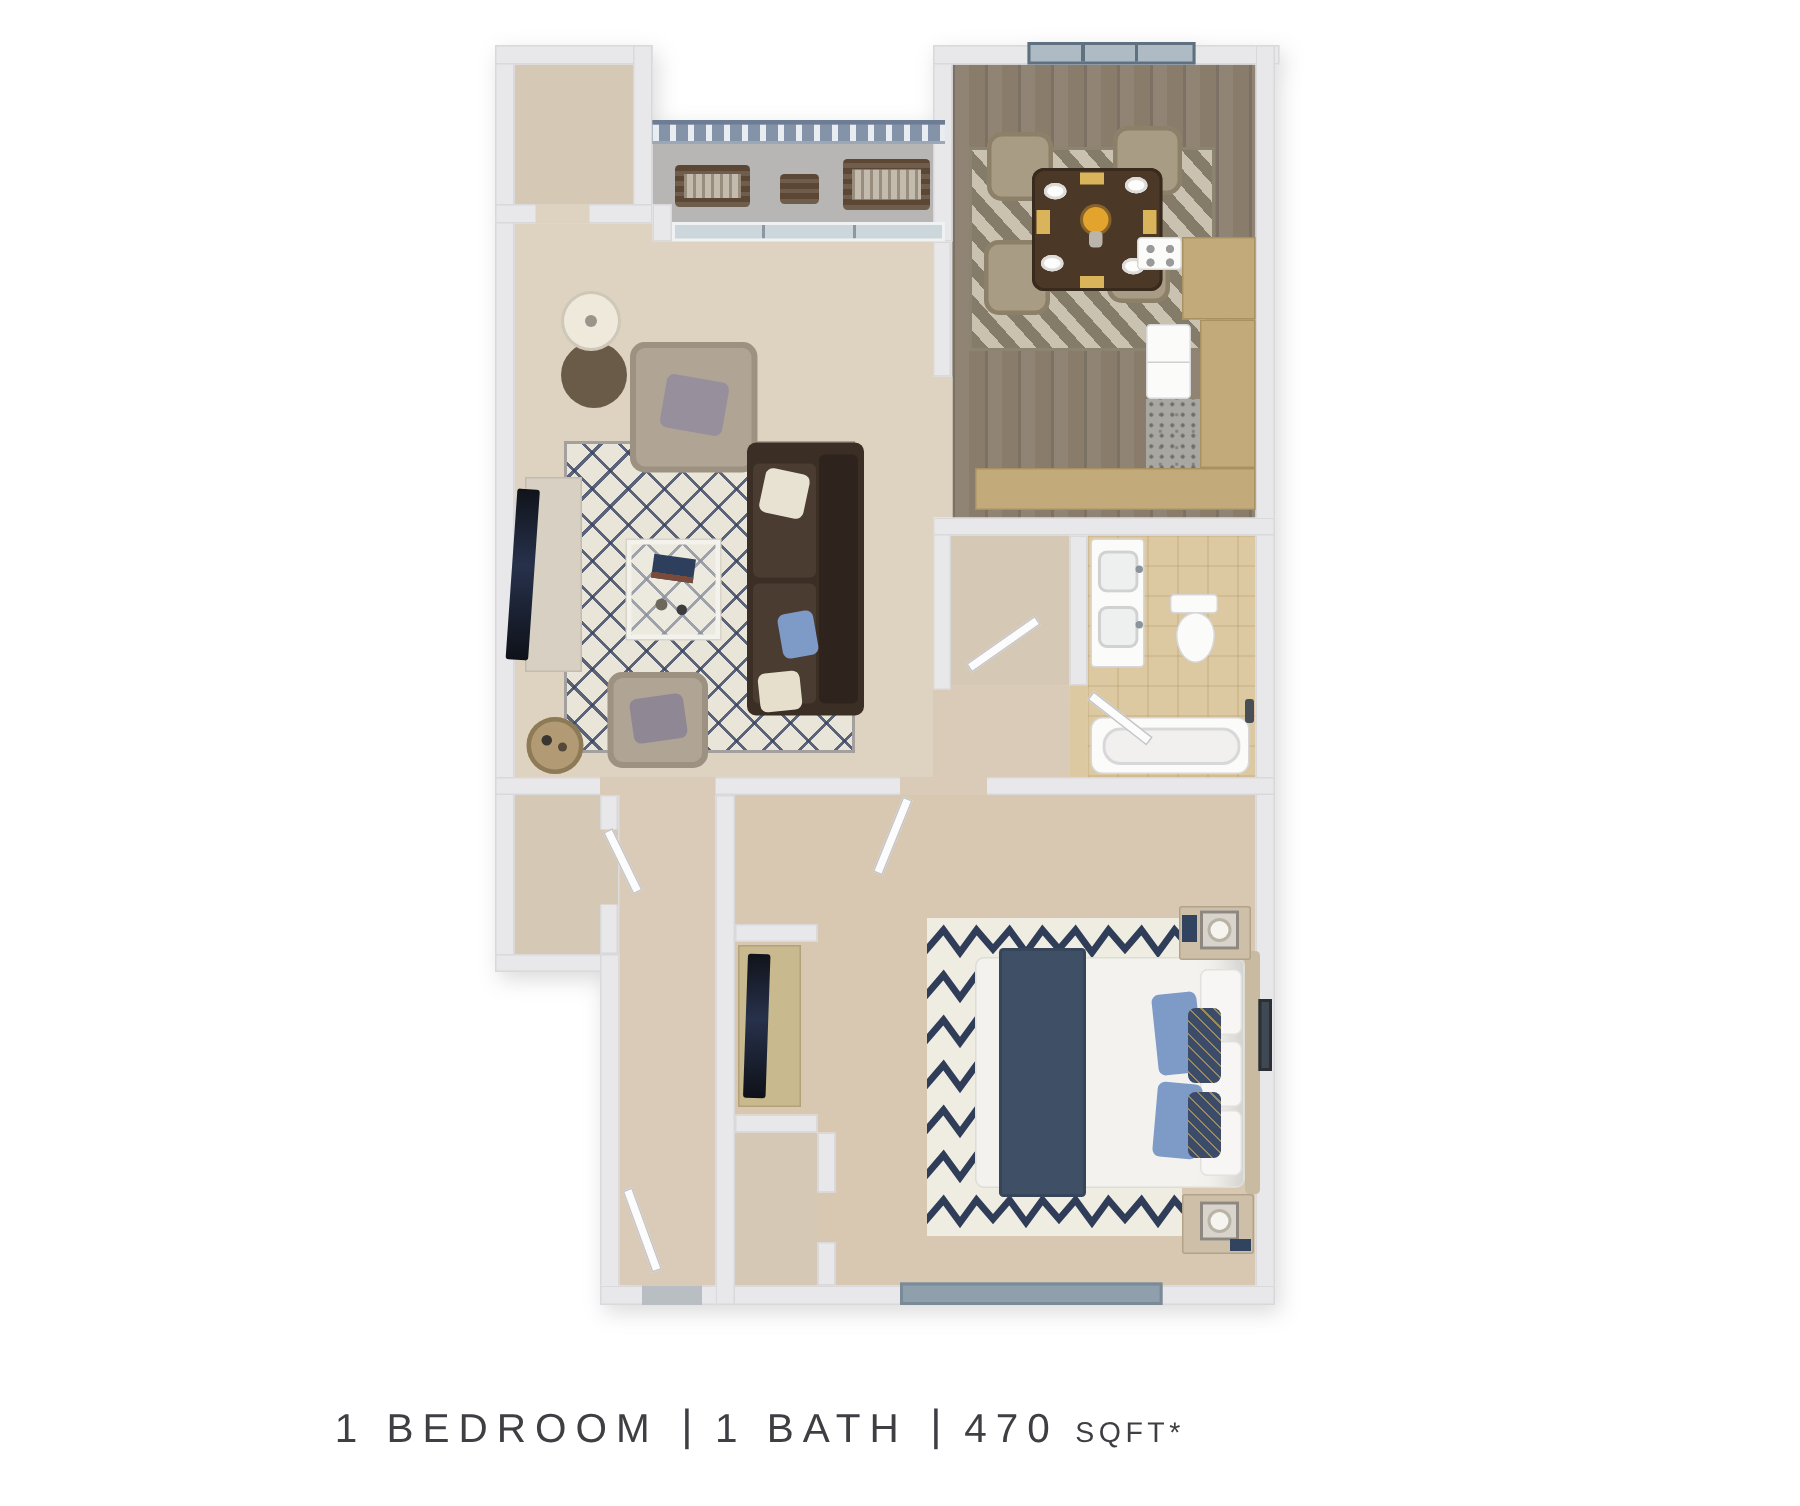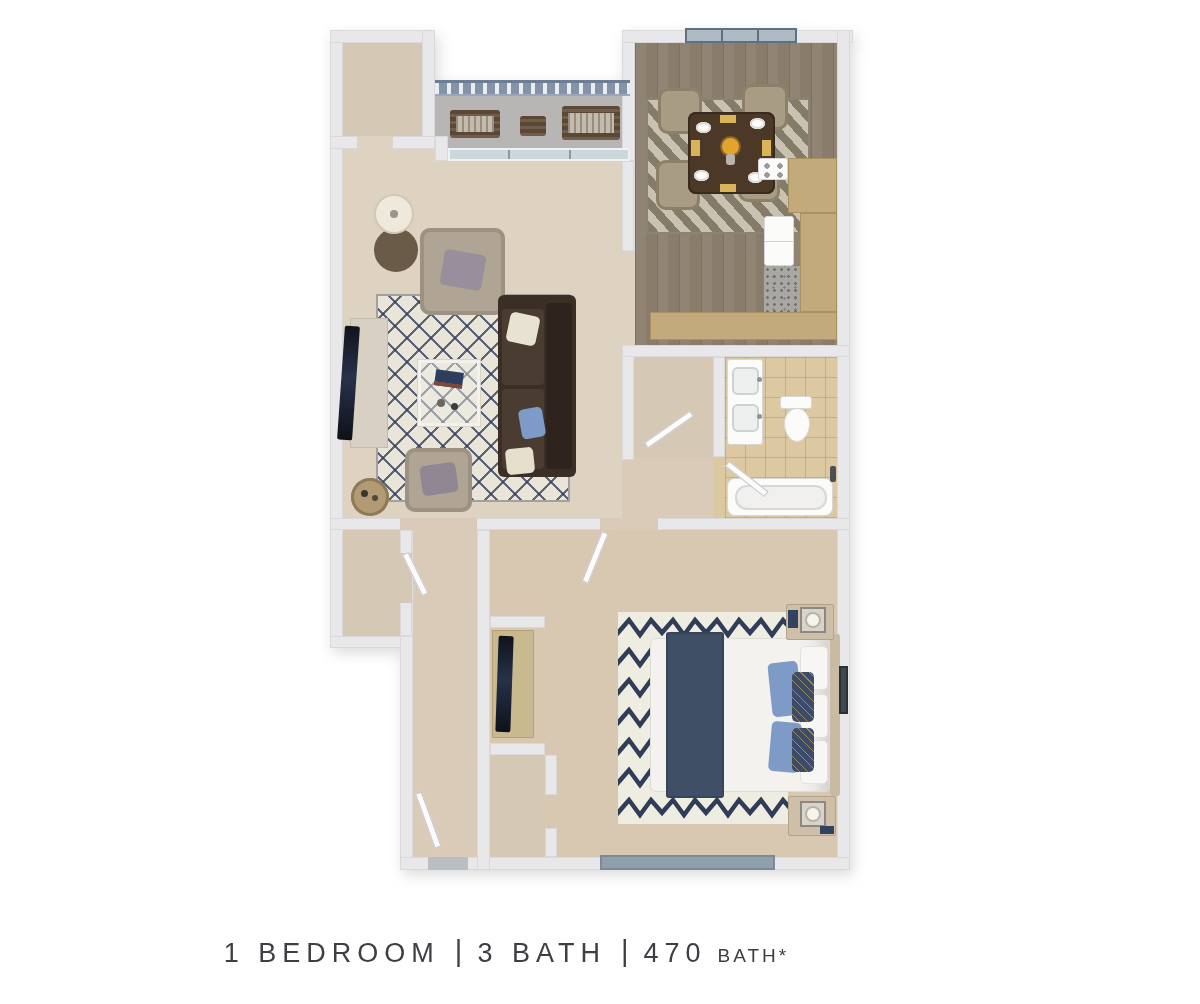--- a/index.html
+++ b/index.html
@@ -213,18 +213,18 @@
     <div class="door-leaf" style="left:346px;top:414px;width:56px;height:7px;transform:rotate(-35deg);transform-origin:left center;"></div>
     <div class="door-leaf" style="left:427px;top:432px;width:50px;height:7px;transform:rotate(38deg);transform-origin:left center;"></div>
     <div class="door-leaf" style="left:302px;top:503px;width:7px;height:54px;transform:rotate(22deg);transform-origin:top left;"></div>
     <div class="door-leaf" style="left:102px;top:527px;width:7px;height:46px;transform:rotate(-26deg);transform-origin:top left;"></div>
     <div class="door-leaf" style="left:115px;top:766px;width:7px;height:58px;transform:rotate(-20deg);transform-origin:top left;"></div>
   </div>
 
   <div class="caption" style="color: rgb(63, 62, 67);">
     <span class="cap-main">1 BEDROOM</span>
     <span class="cap-sep">|</span>
-    <span class="cap-main">3 BATH</span>
+    <span class="cap-main">1 BATH</span>
     <span class="cap-sep">|</span>
     <span class="cap-main">470</span>
-    <span class="cap-unit">BATH*</span>
+    <span class="cap-unit">SQFT*</span>
   </div>
 </div>
 
 </body></html>

